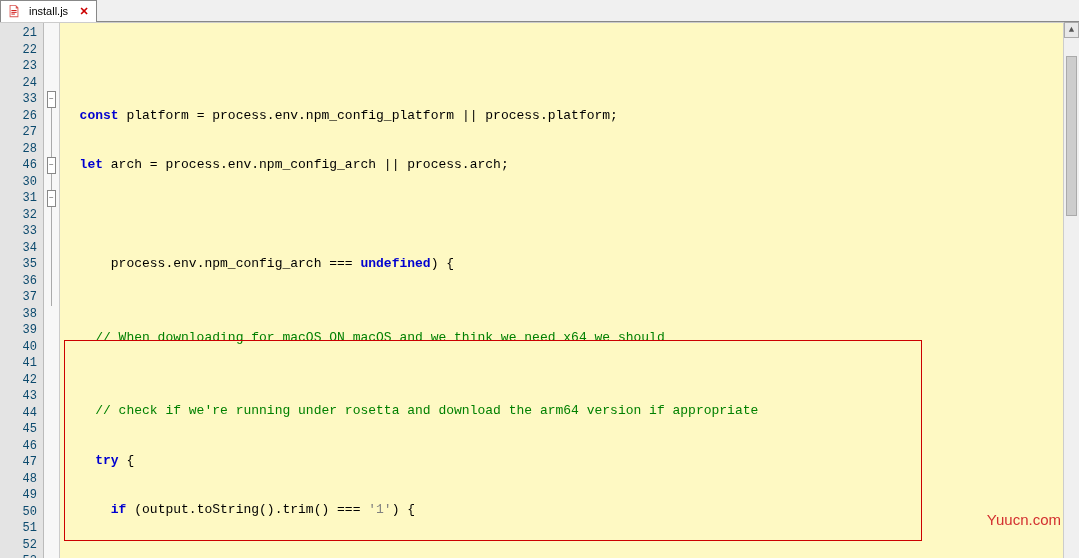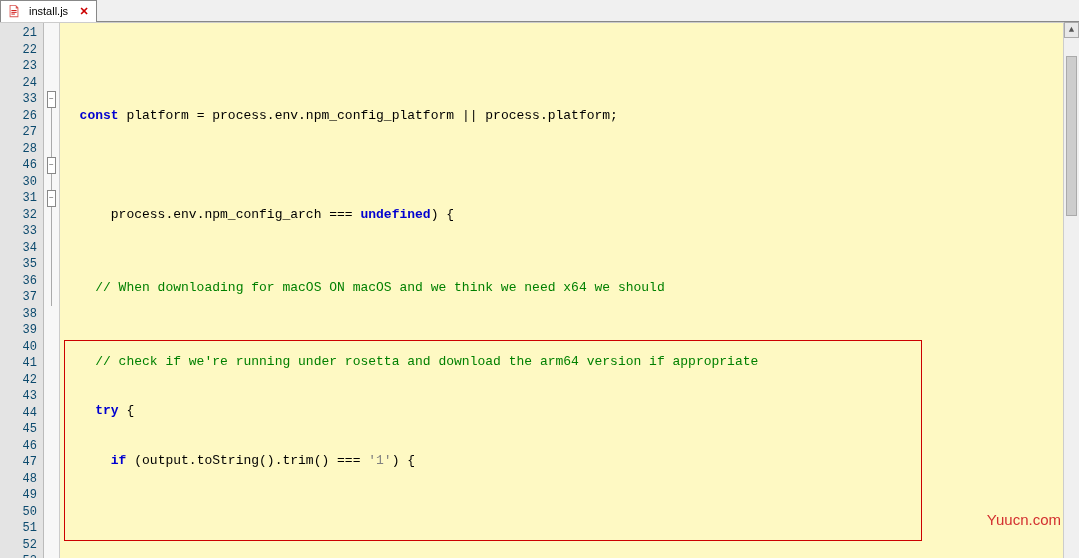--- a/index.html
+++ b/index.html
@@ -258,20 +258,21 @@
       <div></div>
       <div></div>
       <div></div>
       <div></div>
       <div></div>
       <div></div>
     </div>
   <div class="code-area">
     <div class="line"></div>
     <div class="line"><span>  </span><span class="kw">const</span><span> platform = process.env.npm_config_platform || process.platform;</span></div>
+    <div class="line"><span>  </span><span class="kw">let</span><span> arch = process.env.npm_config_arch || process.arch;</span></div>
     <div class="line"></div>
     <div class="line"><span>      </span><span>process.env.npm_config_arch === </span><span class="kw">undefined</span><span>) {</span></div>
     <div class="line cm">    // When downloading for macOS ON macOS and we think we need x64 we should</div>
     <div class="line cm">    // check if we're running under rosetta and download the arm64 version if appropriate</div>
     <div class="line"><span>    </span><span class="kw">try</span><span> {</span></div>
     <div class="line"><span>      </span><span class="kw">if</span><span> (output.toString().trim() === </span><span class="str">'1'</span><span>) {</span></div>
     
     
     
     

